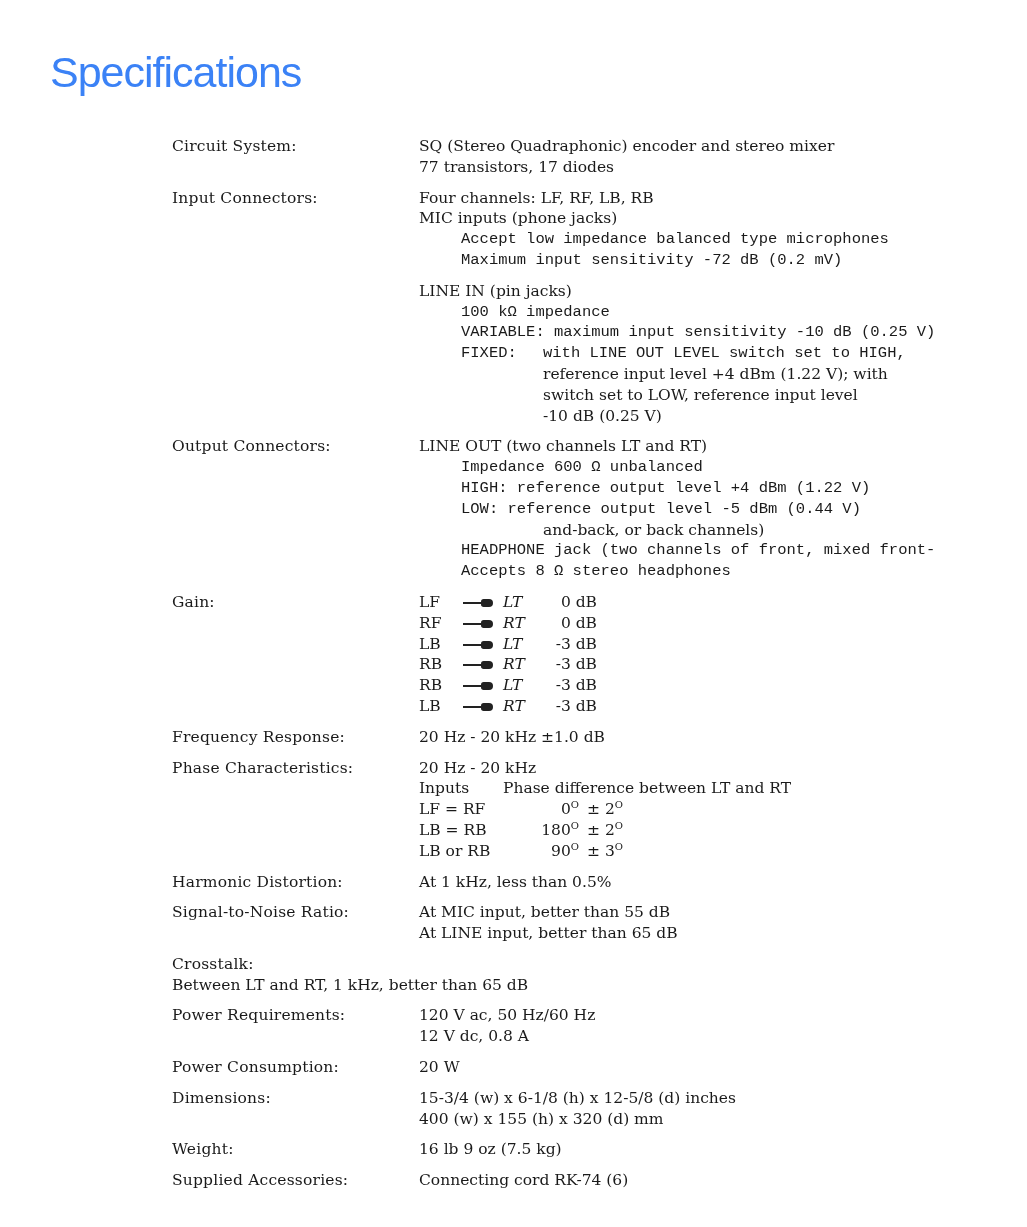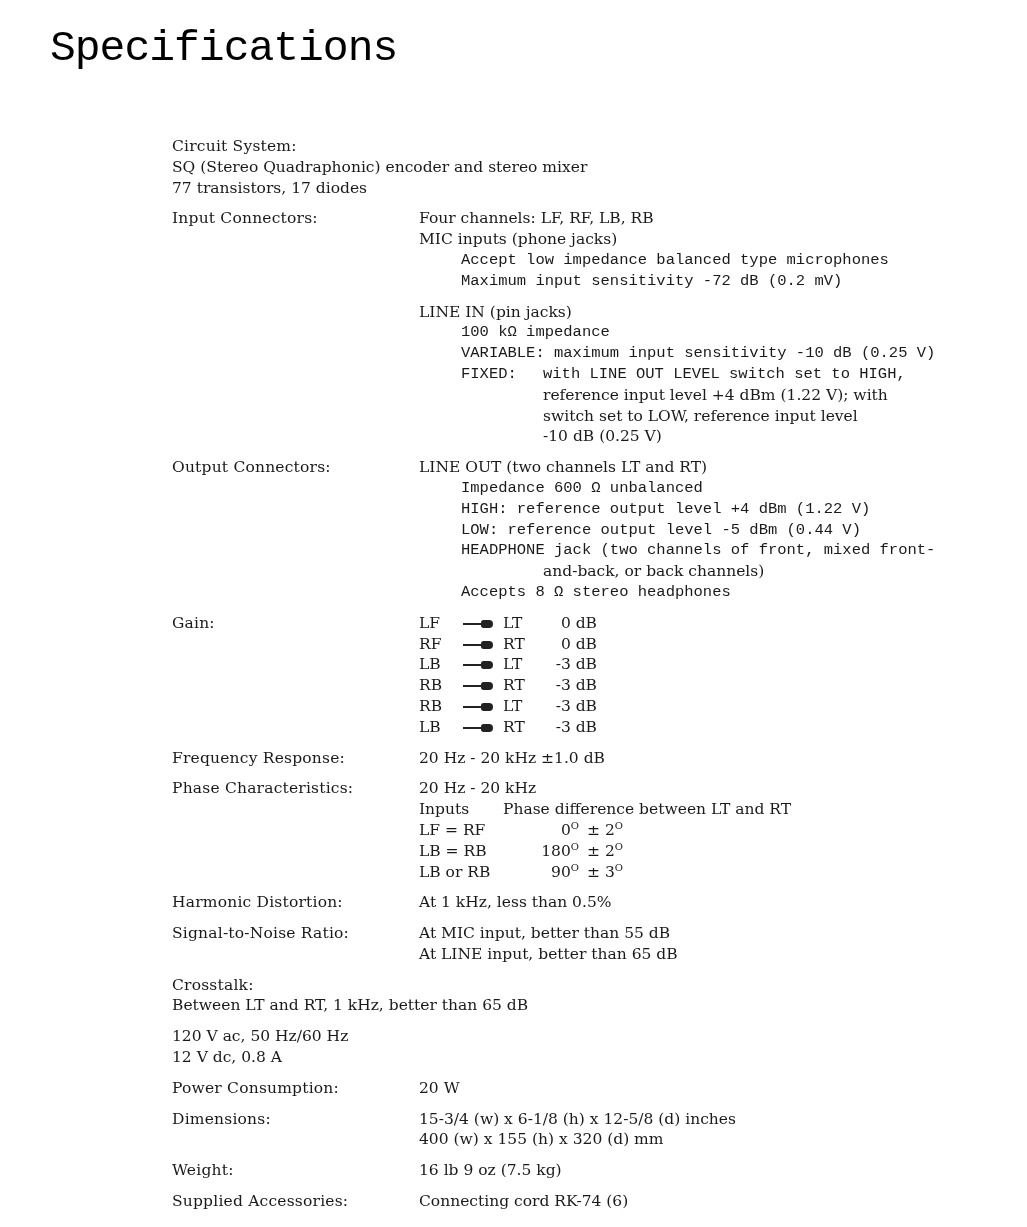--- a/index.html
+++ b/index.html
@@ -2,55 +2,55 @@
 <html><head>
 <meta charset="utf-8">
 <style>
   html, body { margin: 0; padding: 0; background: #ffffff; }
   body {
     width: 1027px; height: 1227px; position: relative; overflow: hidden;
     color: #1a1a1a;
     font-family: "DejaVu Serif", "Liberation Serif", serif;
   }
   .title {
-    position: absolute; left: 50px; top: 24px;
-    font-family: Liberation Mono, monospace;
-    font-size: 43px; letter-spacing: -1px; color: #000000;
+    position: absolute; left: 50px; top: 48px;
+    font-family: Liberation Sans, sans-serif;
+    font-size: 43px; letter-spacing: -1px; color: #3b82f6;
   }
   .specs { position: absolute; left: 172px; top: 136px; width: 830px; }
   .row { display: flex; font-size: 15.5px; line-height: 20.8px; }
   .label { width: 247px; flex: none; letter-spacing: 0.2px; }
   .val { flex: 1; }
   .line { white-space: nowrap; }
   .ind1 { padding-left: 42px; font-family: Liberation Mono, monospace; }
   .ind2 { padding-left: 124px; }
   .ind-h { padding-left: 124px; }
   .block-gap { height: 10px; }
   .gain-line { display: flex; white-space: nowrap; }
   .g-from { width: 40px; }
   .g-arrow { width: 44px; text-align: left; }
-  .g-to { width: 34px; }
+  .g-to { width: 34px; font-style: italic; }
   .g-db { width: 60px; text-align: right; padding-right: 0; }
   .g-db span { display: inline-block; width: 44px; }
   .arrow { display: inline-block; width: 28px; height: 2px; background: #222; position: relative; vertical-align: middle; margin-left: 4px; }
   .arrow::after { content: ""; position: absolute; right: -2px; top: -3px; width: 12px; height: 8px; background: #222; border-radius: 4px 6px 6px 4px; }
   .ph-line { display: flex; white-space: nowrap; }
   .ph-in { width: 96px; }
   .ph-val { width: 64px; text-align: right; }
   .ph-pm { padding-left: 8px; }
   sup { font-size: 10px; vertical-align: 6px; line-height: 0; }
 </style>
 </head>
 <body>
 
 <div class="title">Specifications</div>
 
 <div class="specs">
 
-  <div class="row" style="margin-bottom:10px;flex-direction:column;">
+  <div class="row" style="margin-bottom:10px;">
     <div class="label">Circuit System:</div>
     <div class="val">
       <div class="line">SQ (Stereo Quadraphonic) encoder and stereo mixer</div>
       <div class="line">77 transistors, 17 diodes</div>
     </div>
   </div>
 
   <div class="row" style="margin-bottom:10px;">
     <div class="label">Input Connectors:</div>
     <div class="val">
@@ -71,22 +71,22 @@
     </div>
   </div>
 
   <div class="row" style="margin-bottom:10px;">
     <div class="label">Output Connectors:</div>
     <div class="val">
       <div class="line">LINE OUT (two channels LT and RT)</div>
       <div class="line ind1">Impedance 600 Ω  unbalanced</div>
       <div class="line ind1">HIGH:  reference output level +4 dBm (1.22 V)</div>
       <div class="line ind1">LOW:   reference output level -5 dBm (0.44 V)</div>
+      <div class="line ind-h">and-back, or back channels)</div>
       <div class="line ind1">HEADPHONE jack (two channels of front,  mixed front-</div>
-      <div class="line ind-h">and-back, or back channels)</div>
       <div class="line ind1">Accepts 8 Ω  stereo headphones</div>
     </div>
   </div>
 
   <div class="row" style="margin-bottom:10px;">
     <div class="label">Gain:</div>
     <div class="val">
       <div class="gain-line">
         <span class="g-from">LF</span>
         <span class="g-arrow"><span class="arrow"></span></span>
@@ -174,20 +174,21 @@
   </div>
 
   <div class="row" style="margin-bottom:10px;flex-direction:column;">
     <div class="label">Crosstalk:</div>
     <div class="val">
         <div class="line">Between LT and RT,  1 kHz,  better than 65 dB</div>
       </div>
   </div>
 
   <div class="row" style="margin-bottom:10px;">
+    <div class="label">Power Requirements:</div>
     <div class="val">
       <div class="line">120 V ac,  50 Hz/60 Hz</div>
       <div class="line">12 V dc,  0.8 A</div>
     </div>
   </div>
 
   <div class="row" style="margin-bottom:10px;">
     <div class="label">Power Consumption:</div>
     <div class="val">
         <div class="line">20 W</div>

